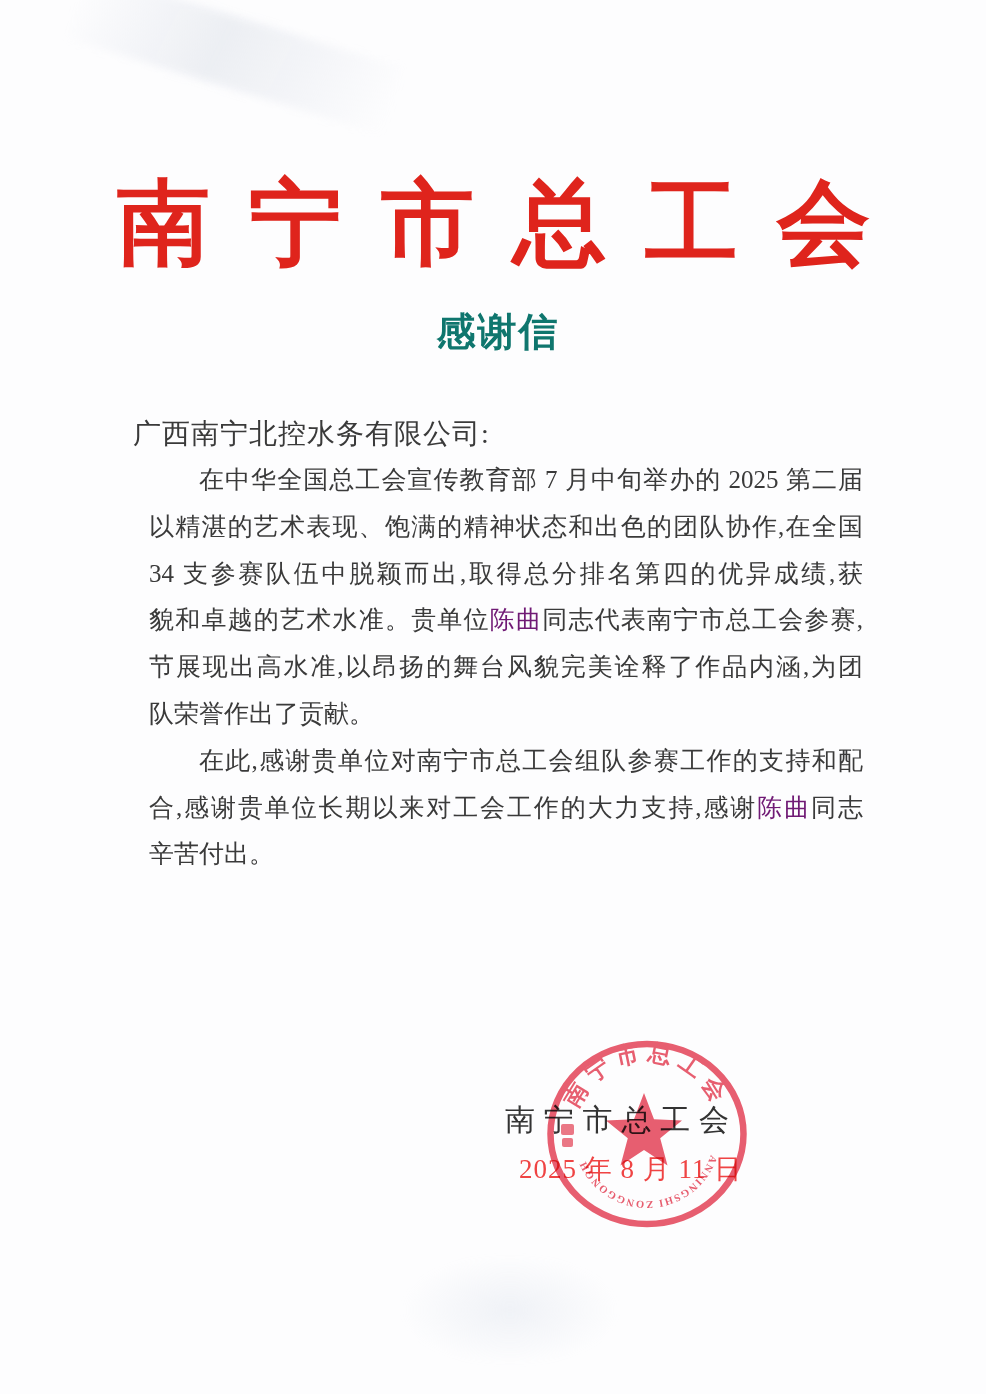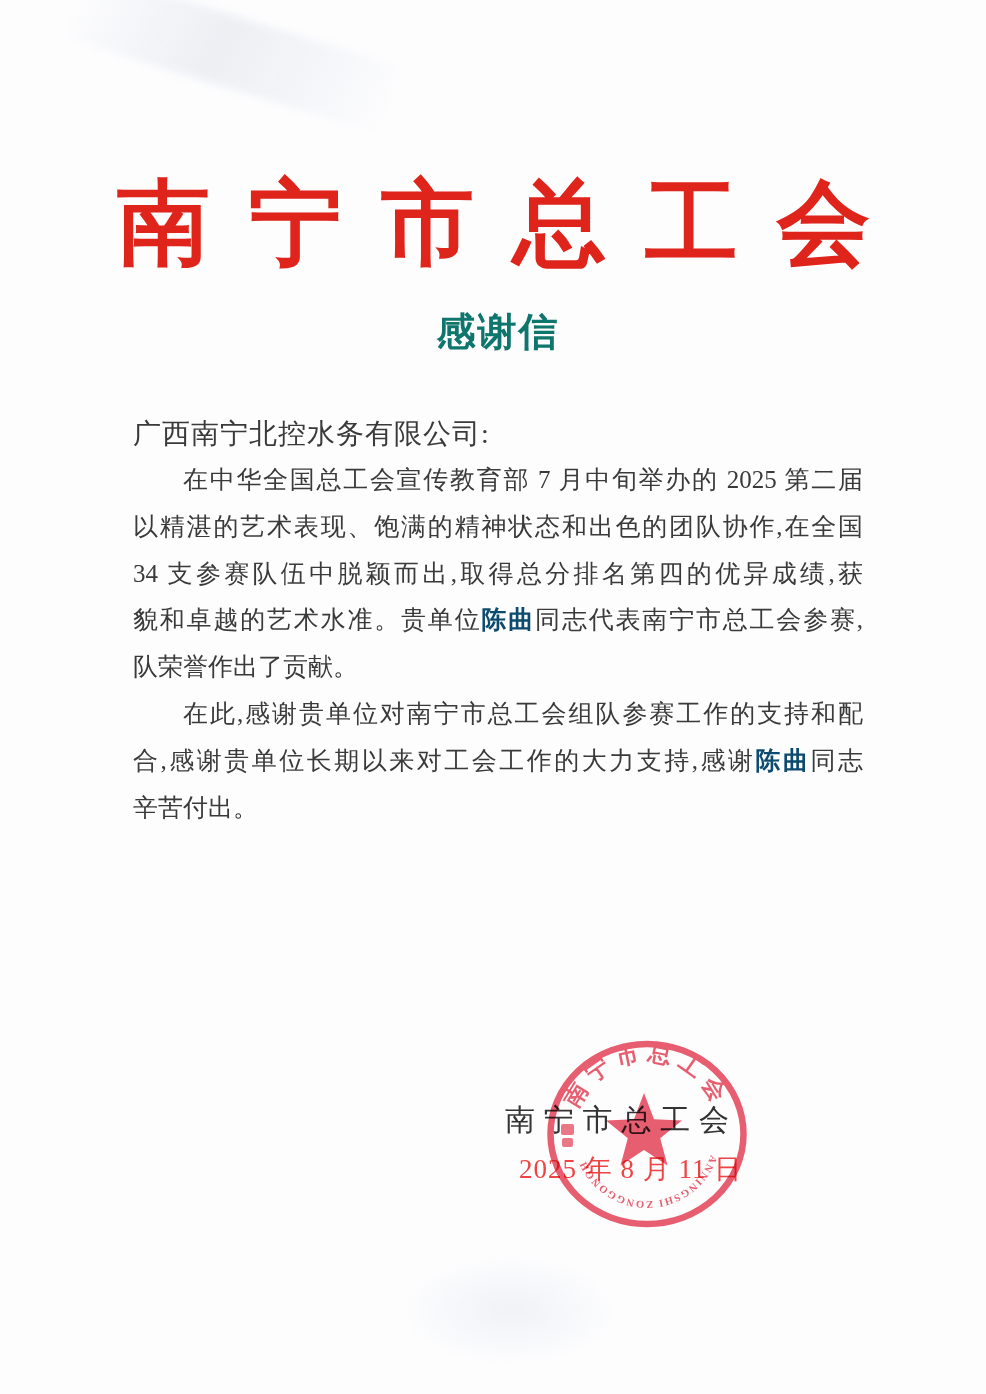--- a/index.html
+++ b/index.html
@@ -42,25 +42,25 @@
   .letter-body{
     position:absolute;left:133px;top:410px;width:730px;
     font-size:25px;color:#3a3a3a;
   }
   .salutation{
     height:47px;line-height:47px;font-size:28px;letter-spacing:1px;
     text-align:left;white-space:nowrap;
   }
   .bline{
     height:46.8px;line-height:46.8px;
-    text-align:justify;text-align-last:justify;
+    text-align:justify;text-align-last:justify;margin-left:16px;
   }
   .bline.indent{text-indent:50px;}
   .bline.last{text-align-last:left;}
-  .bline .bold{font-weight:bold;color:#0c4a6e;}
+  .bline .bold{font-weight:normal;color:#701a75;}
 
   .signature-org{
     position:absolute;left:505px;top:1101px;width:224px;
     font-size:30px;line-height:38px;color:#333;
     text-align:justify;text-align-last:justify;white-space:nowrap;
   }
   .signature-date{
     position:absolute;left:519px;top:1151px;width:210px;
     font-size:27px;line-height:36px;color:#ef4444;
     text-align:left;white-space:nowrap;letter-spacing:1px;
@@ -83,20 +83,21 @@
 
   <div class="letter-heading">感谢信</div>
 
   <div class="letter-body">
     <div class="salutation">广西南宁北控水务有限公司:</div>
 
   <div class="bline indent"><span>在中华全国总工会宣传教育部 7 月中旬举办的 2025 第二届</span></div>
       <div class="bline"><span>以精湛的艺术表现、饱满的精神状态和出色的团队协作,在全国</span></div>
       <div class="bline"><span>34 支参赛队伍中脱颖而出,取得总分排名第四的优异成绩,获</span></div>
       <div class="bline"><span>貌和卓越的艺术水准。贵单位</span><span class="bold">陈曲</span><span>同志代表南宁市总工会参赛,</span></div>
+      <div class="bline"><span>节展现出高水准,以昂扬的舞台风貌完美诠释了作品内涵,为团</span></div>
       <div class="bline last"><span>队荣誉作出了贡献。</span></div>
       <div class="bline indent"><span>在此,感谢贵单位对南宁市总工会组队参赛工作的支持和配</span></div>
       <div class="bline"><span>合,感谢贵单位长期以来对工会工作的大力支持,感谢</span><span class="bold">陈曲</span><span>同志</span></div>
       <div class="bline last"><span>辛苦付出。</span></div>
     </div>
 
   <div class="signature-org">南宁市总工会</div>
   <div class="signature-date">2025 年 8 月 11 日</div>
 
   <svg class="seal" viewBox="-110 -110 221 221" xmlns="http://www.w3.org/2000/svg">

